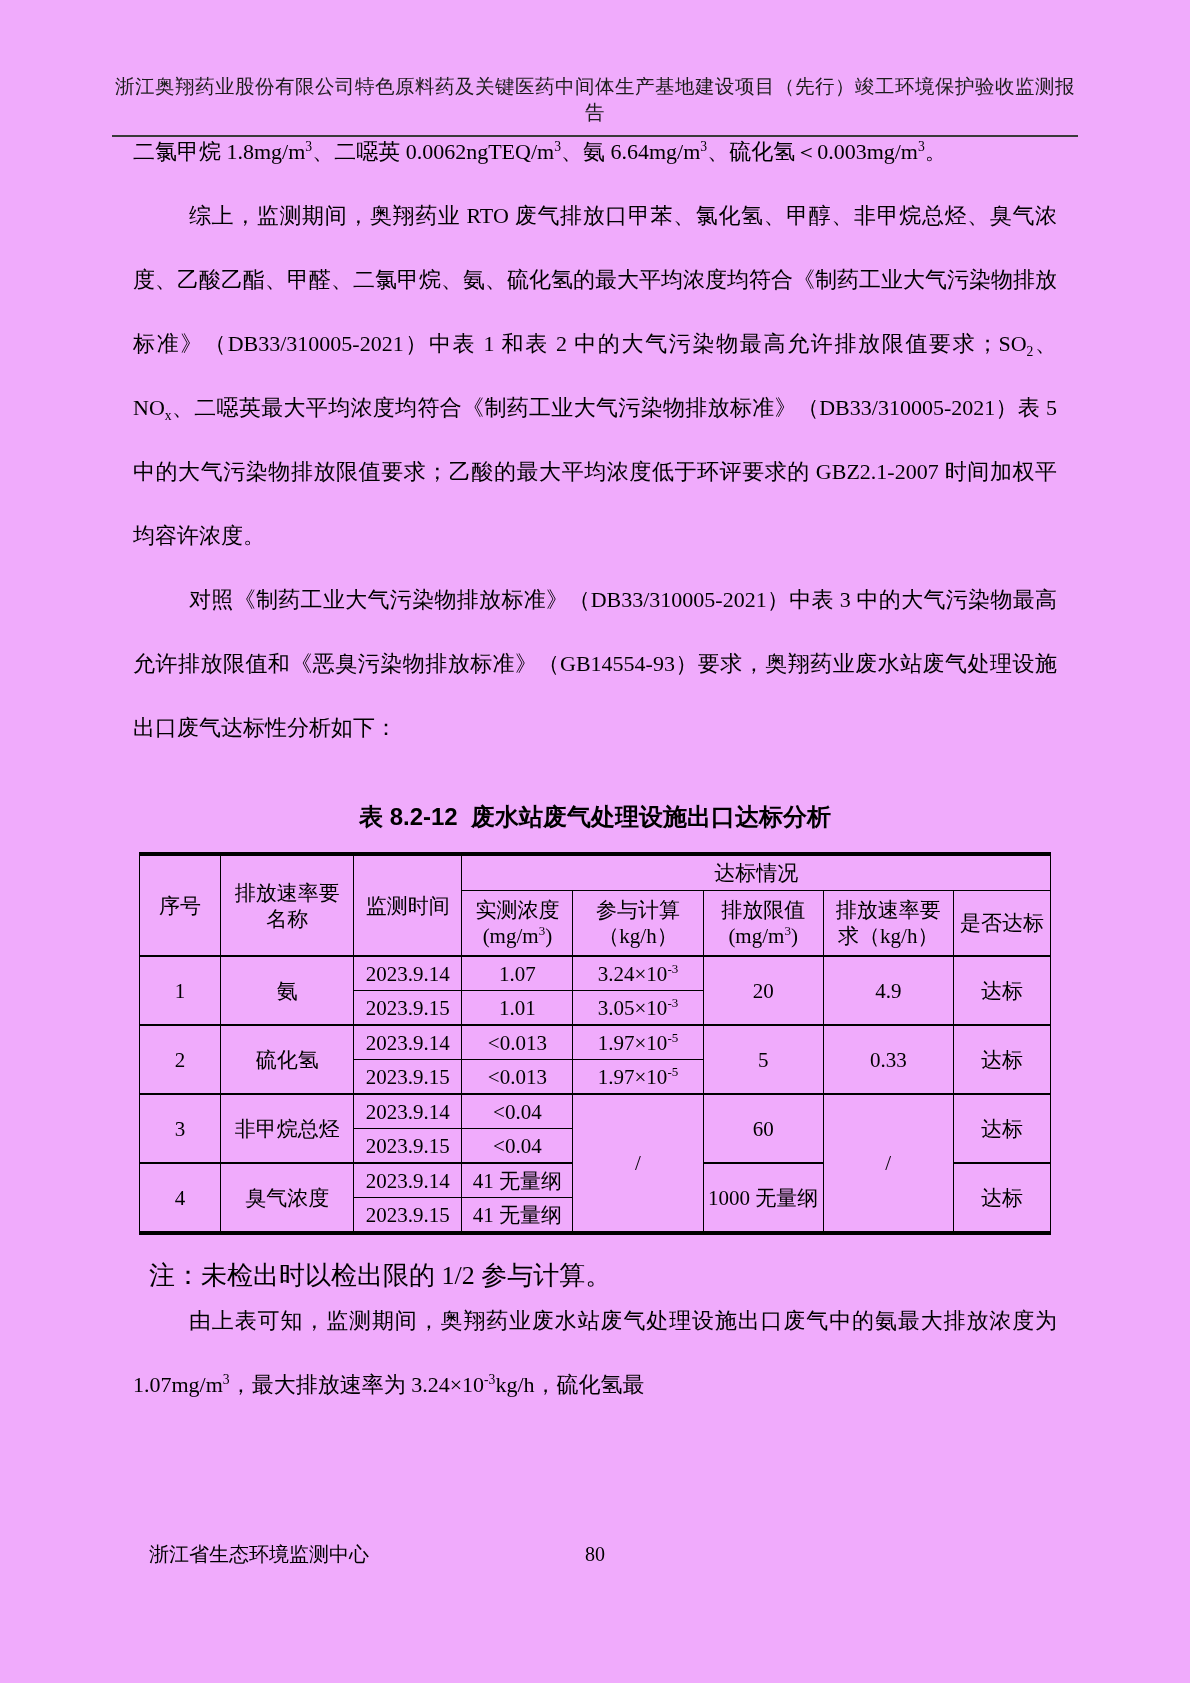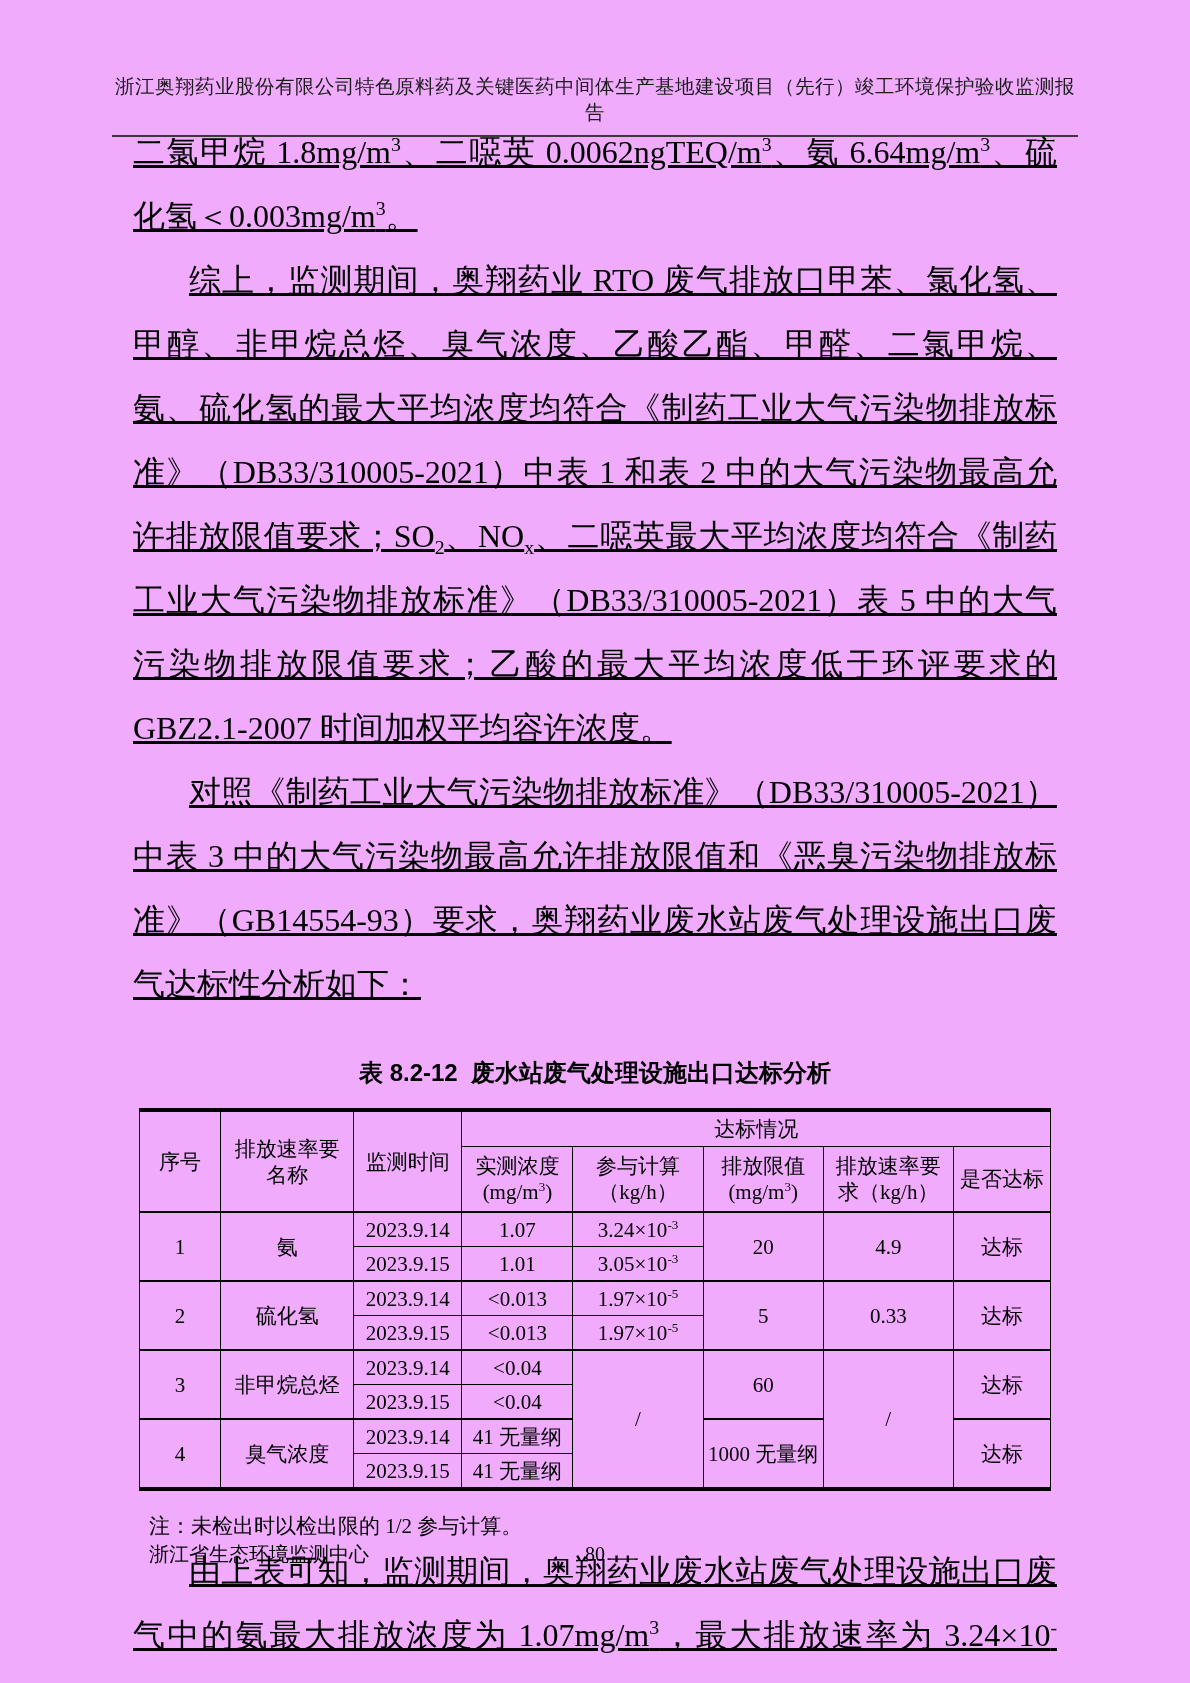--- a/index.html
+++ b/index.html
@@ -22,25 +22,24 @@
     padding-bottom:9px;
     border-bottom:2.5px solid #3a3a3a;
     letter-spacing:0.5px;
   }
   .content{
     position:absolute;
     left:133px;right:133px;top:120px;
   }
   p.body-par{
     margin:0;
-    font-size:32px;
+    font-size:22px;
     line-height:64px;
     text-align:justify;
     color:#000;
-    text-decoration:underline;
   }
   p.indent{text-indent:56px;}
   sup{font-size:0.62em;line-height:0;vertical-align:super;}
   sub{font-size:0.62em;line-height:0;vertical-align:sub;}
   .table-title{
     margin-top:40px;
     text-align:center;
     font-family:"Liberation Sans","DejaVu Sans",sans-serif;
     font-weight:bold;
     font-size:24px;
@@ -64,22 +63,22 @@
     line-height:26px;
     padding:0 2px;
   }
   tr.h1 th{height:34px;}
   tr.h2 th{height:64px;}
   table.compliance tbody td{height:33px;}
   tr.gsep td{border-top:2px solid #000;}
   tbody tr.first td{border-top:2px solid #000;}
   .cell-line{display:block;line-height:26px;}
   .note{
-    margin:22px 0 0 16px;
-    font-size:21px;
+    margin:28px 0 0 16px;
+    font-size:26px;
     line-height:26px;
   }
   .closing{margin-top:20px;}
   .footer{
     position:absolute;
     left:133px;right:133px;top:1541px;
     height:30px;
     font-size:20px;
     line-height:26px;
   }

